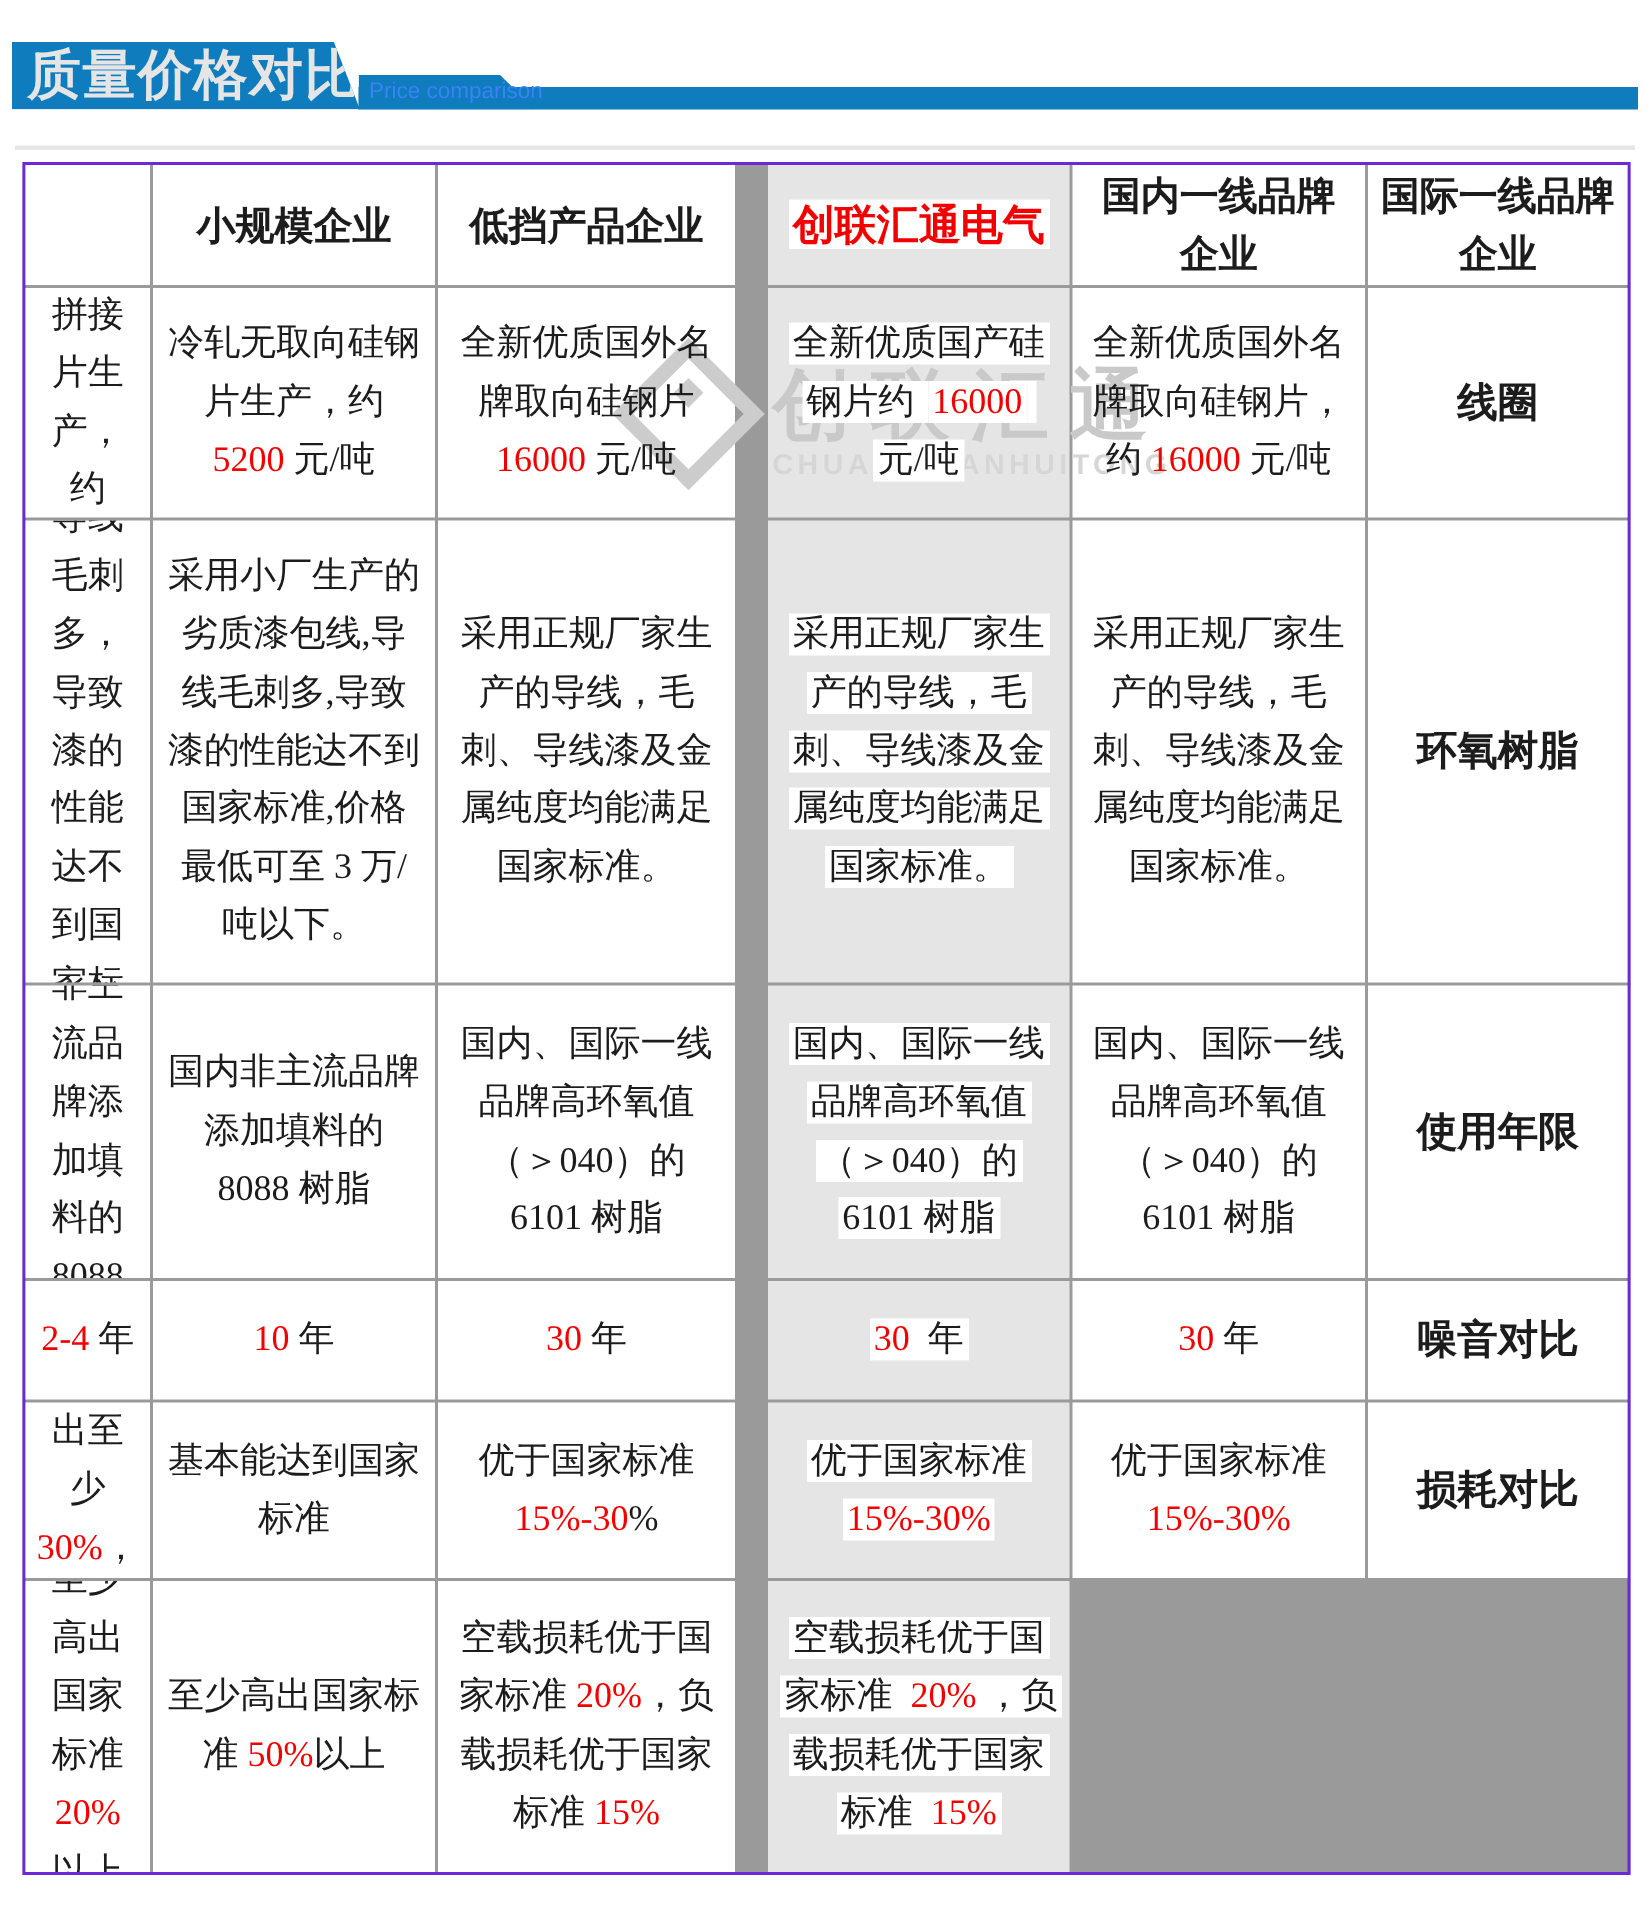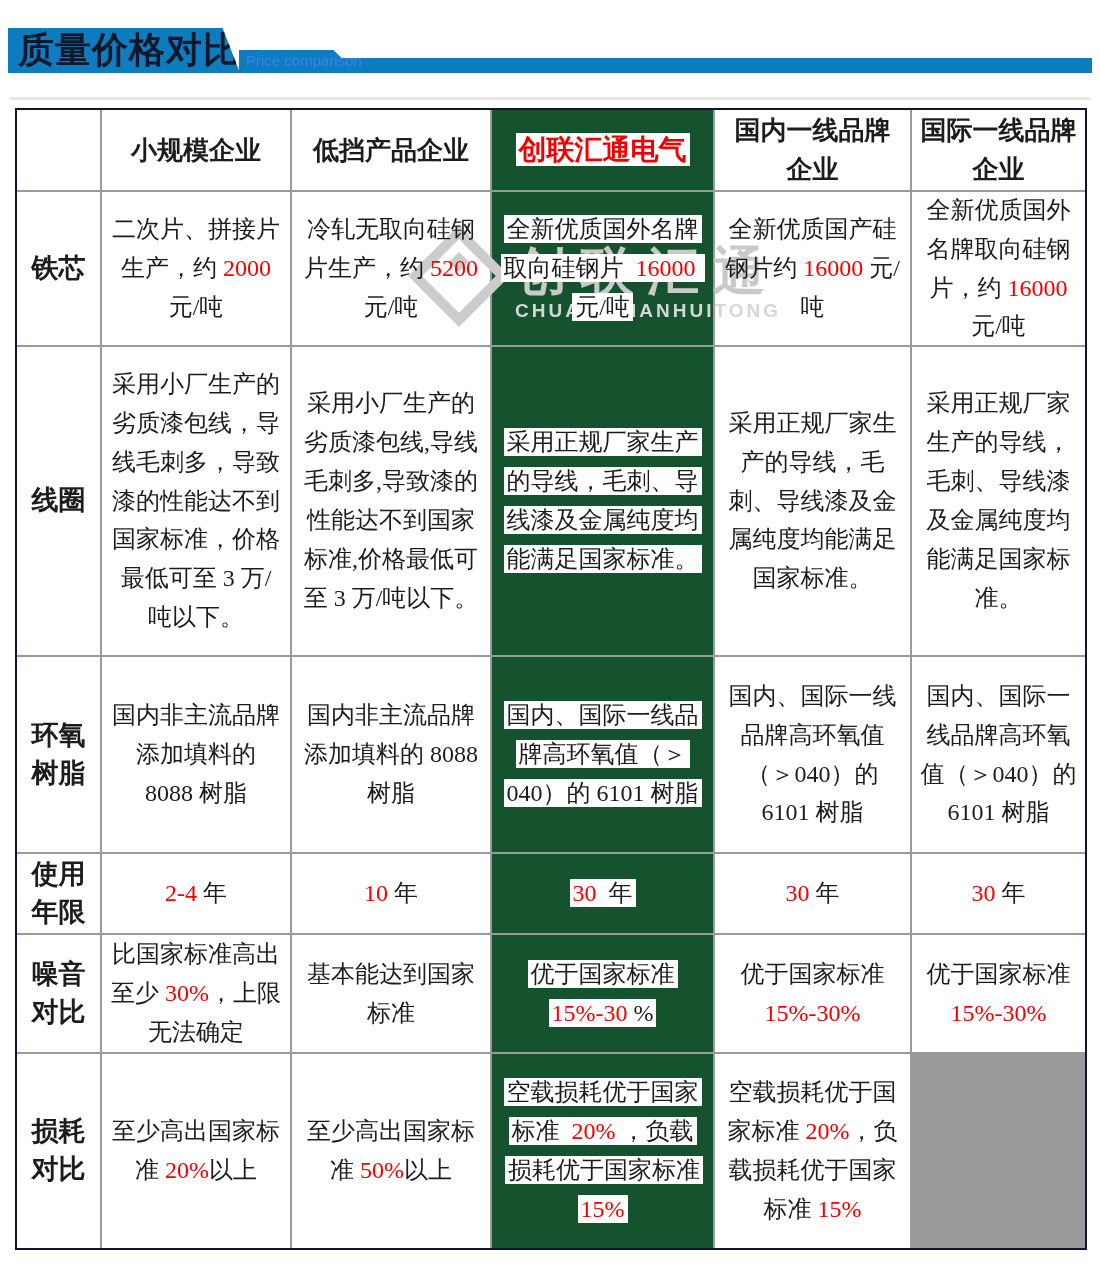--- a/index.html
+++ b/index.html
@@ -12,21 +12,21 @@
   }
 
   
   .banner-main{
     position:absolute;left:8px;top:28px;width:232px;height:45px;
     background:#0e7cbd;
     clip-path:polygon(0 0,92.5% 0,100% 100%,0 100%);
     display:flex;align-items:center;
   }
   .banner-title{
-    color:#0f172a;font-size:36px;font-weight:bold;
+    color:#e5e5e5;font-size:36px;font-weight:bold;
     padding-left:10px;white-space:nowrap;letter-spacing:1px;
   }
   .banner-mid{
     position:absolute;left:239px;top:50px;width:118px;height:23px;
     background:#0e7cbd;
     clip-path:polygon(0 0,80% 0,100% 100%,0 100%);
   }
   .banner-strip{
     position:absolute;left:239px;top:58px;width:853px;height:15px;
     background:#0e7cbd;
@@ -43,34 +43,34 @@
   }
 
   
   .cmp-table{
     position:absolute;left:15px;top:108px;
     display:grid;
     grid-template-columns:83px 188px 198px 221px 195px 173px;
     grid-template-rows:80px 153px 308px 195px 79px 117px 194px;
     gap:2px;
     background:#9a9a9a;          
-    border:2px solid #0f172a;     
+    border:2px solid #6d28d9;     
   }
   .cell{
     background:#ffffff;
     display:flex;align-items:center;justify-content:center;
     text-align:center;
     padding:2px 8px;
     font-family:"Liberation Serif","DejaVu Serif",serif;
     font-size:24px;line-height:1.62;
     overflow:hidden;
   }
   .cell .inner{position:relative;z-index:2;}
   
-  .cell:nth-child(6n+4){background:#14532d;}
+  .cell:nth-child(6n+4){background:#e5e5e5;margin-left:20px;}
   .cell:nth-child(6n+4) .seg{
     background:#ffffff;
     padding:1px 3px;
     box-decoration-break:clone;
     -webkit-box-decoration-break:clone;
   }
   .hdr{
     font-family:"Liberation Sans","DejaVu Sans",sans-serif;
     font-weight:bold;font-size:26px;line-height:1.5;
   }
@@ -137,21 +137,20 @@
   <div class="cell hdr hdr-brand">
       <div class="inner"><span class="seg red">创联汇通电气</span></div>
     </div>
   <div class="cell hdr">
       <div class="inner"><span class="seg">国内一线品牌企业</span></div>
     </div>
   <div class="cell hdr">
       <div class="inner"><span class="seg">国际一线品牌企业</span></div>
     </div>
 
-  <div class="cell rowlabel">铁芯</div>
   <div class="cell">
       <div class="inner"><span class="seg">二次片、拼接片生产，约 </span><span class="seg red">2000</span><span class="seg"> 元/吨</span></div>
     </div>
   <div class="cell">
       <div class="inner"><span class="seg">冷轧无取向硅钢片生产，约 </span><span class="seg red">5200</span><span class="seg"> 元/吨</span></div>
     </div>
   <div class="cell">
       <div class="inner"><span class="seg">全新优质国外名牌取向硅钢片 </span><span class="seg red">16000</span><span class="seg"> 元/吨</span></div>
     </div>
   <div class="cell">

